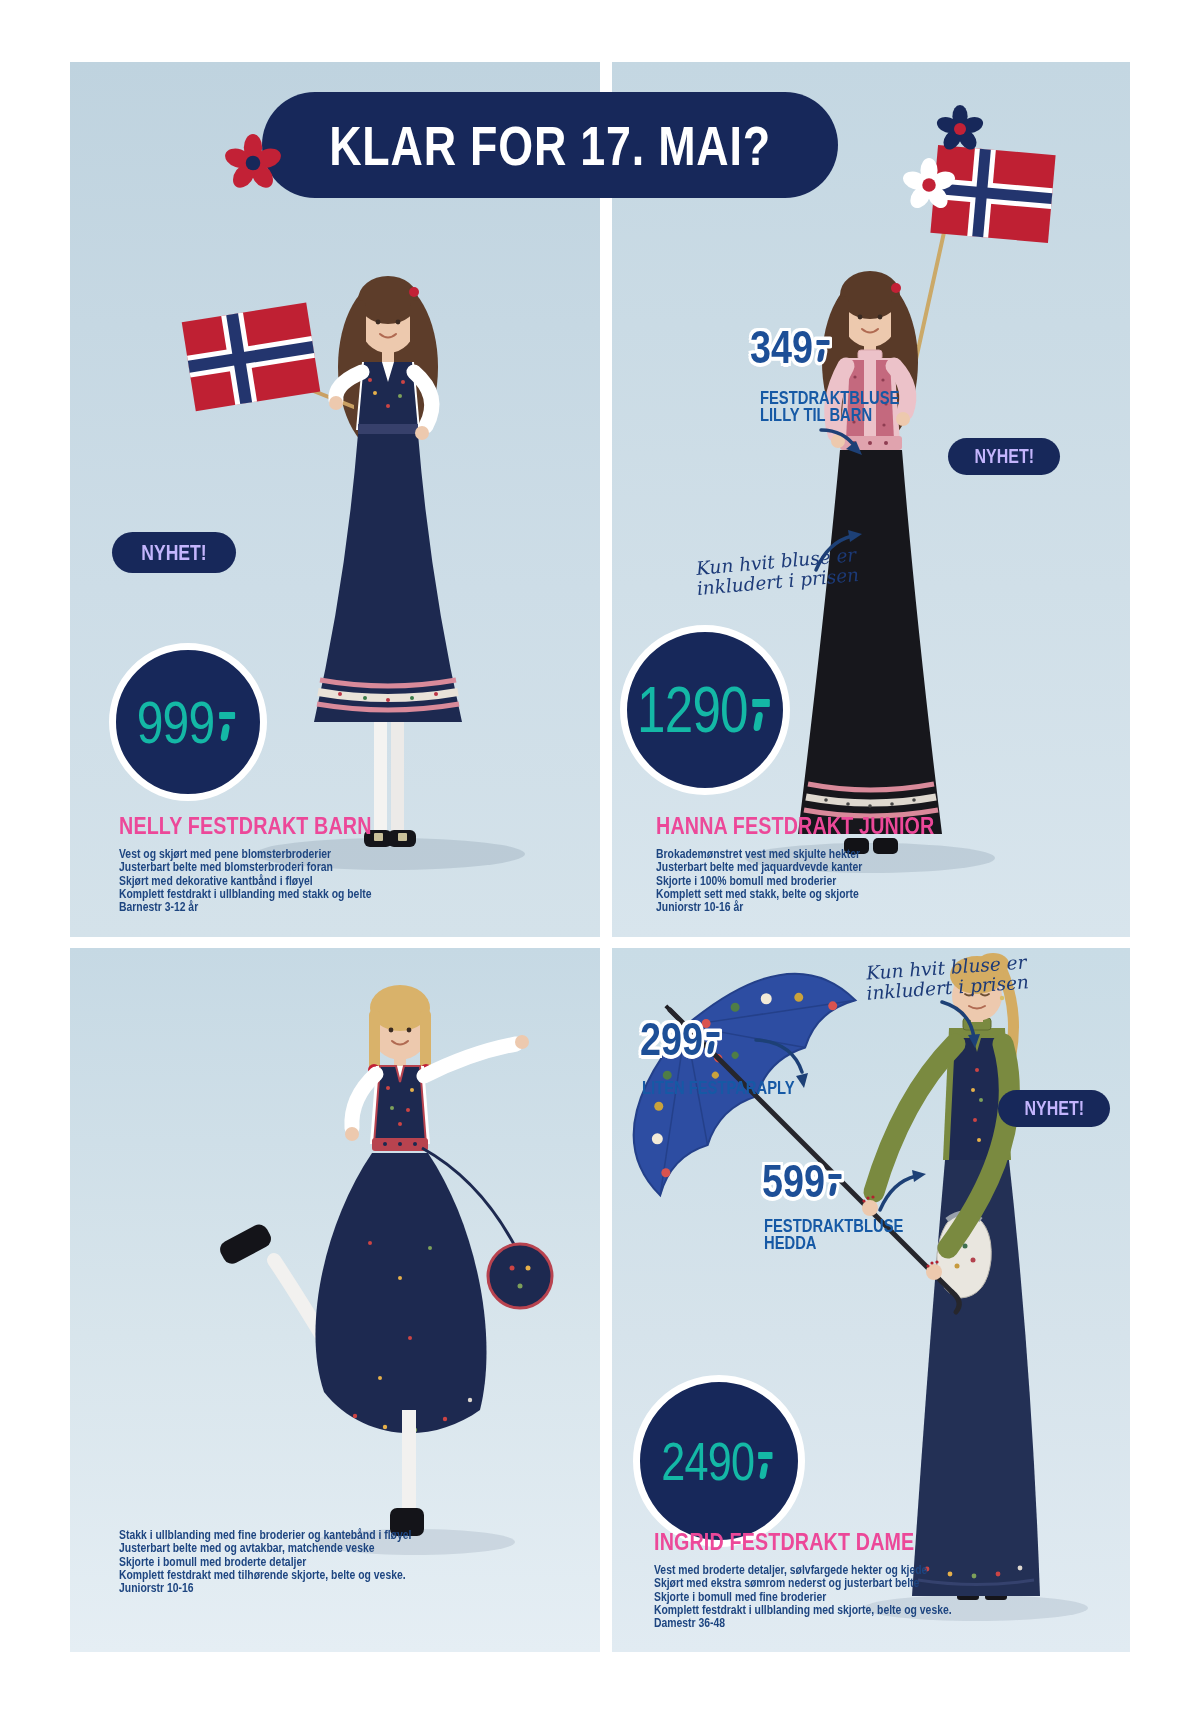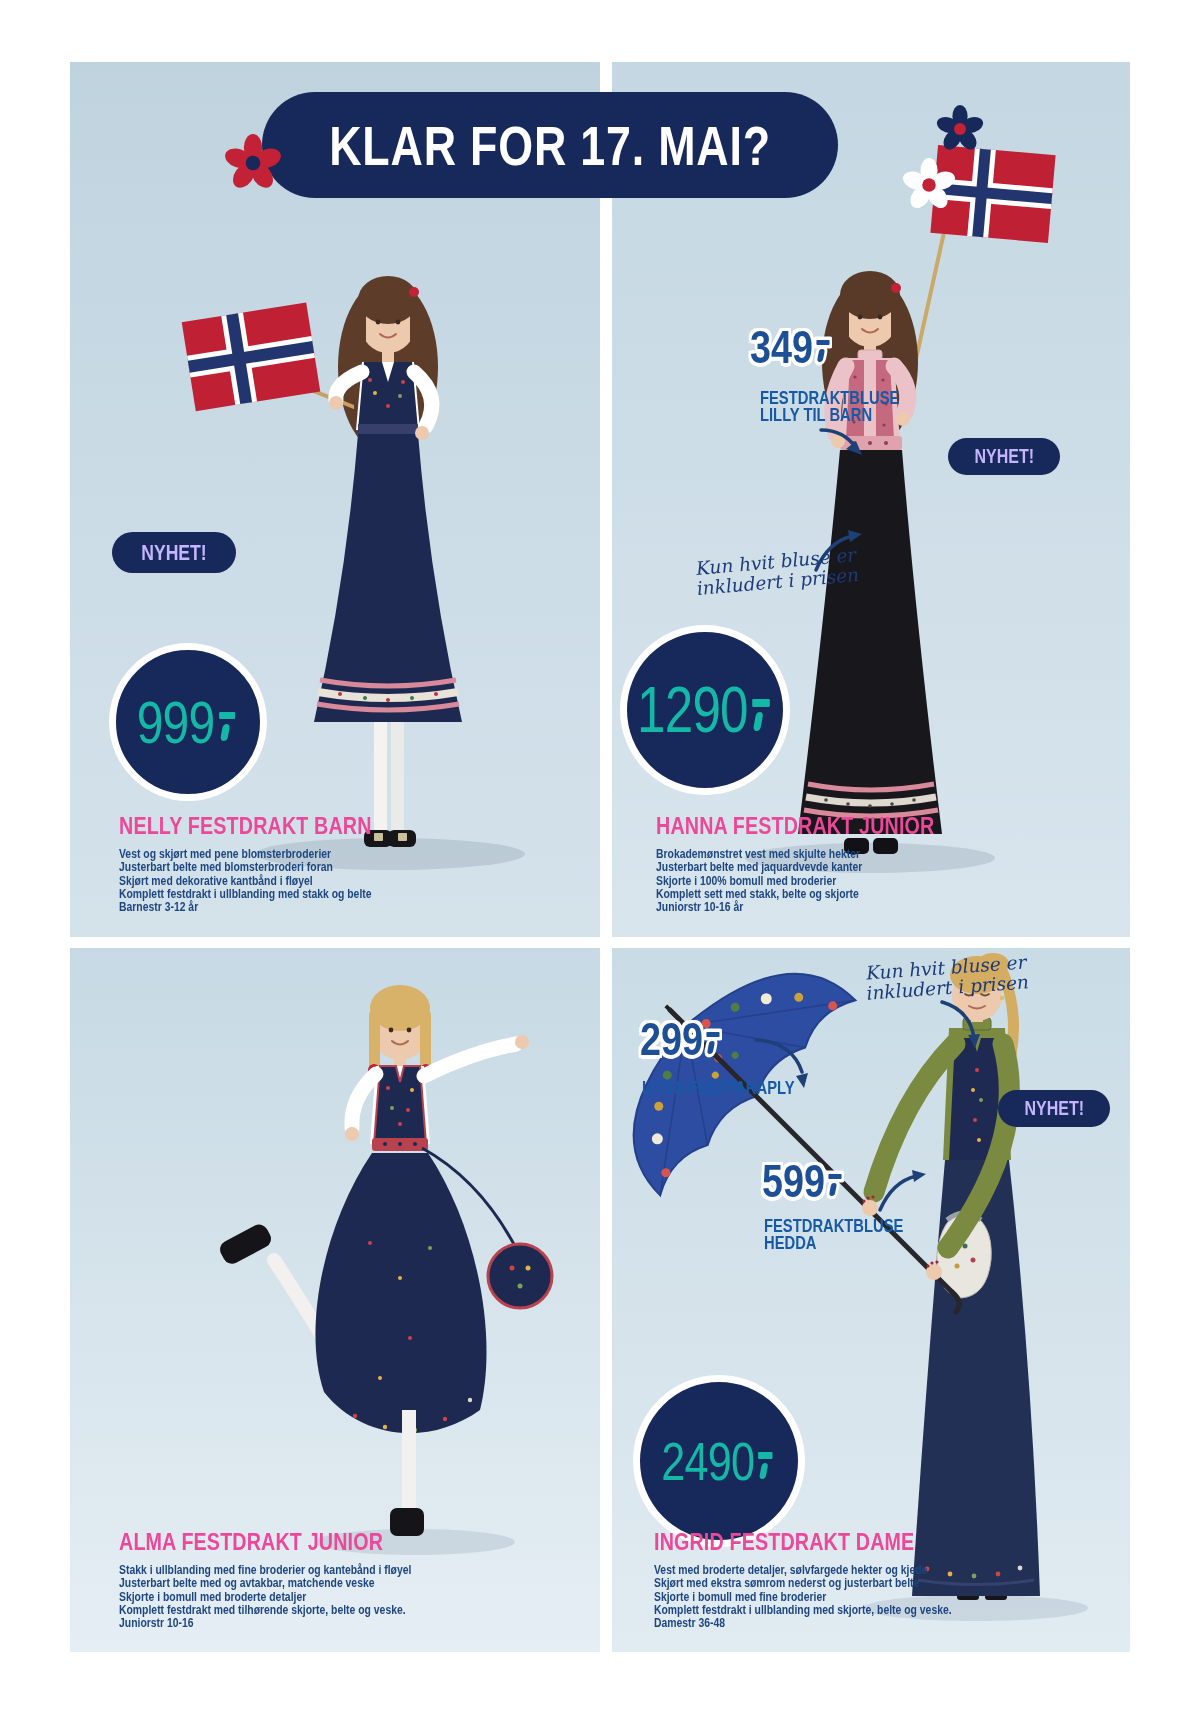--- a/index.html
+++ b/index.html
@@ -369,21 +369,20 @@
     <div class="prod-title"><span class="cond-l">HANNA FESTDRAKT JUNIOR</span></div>
     <div class="dl"><span class="cond-d">Brokademønstret vest med skjulte hekter</span></div>
     <div class="dl"><span class="cond-d">Justerbart belte med jaquardvevde kanter</span></div>
     <div class="dl"><span class="cond-d">Skjorte i 100% bomull med broderier</span></div>
     <div class="dl"><span class="cond-d">Komplett sett med stakk, belte og skjorte</span></div>
     <div class="dl"><span class="cond-d">Juniorstr 10-16 år</span></div>
   </div>
 
 
   <div class="prod" style="left:119px;top:1528px;width:400px">
-    <div class="prod-title"><span class="cond-l">ALMA FESTDRAKT JUNIOR</span></div>
     <div class="dl"><span class="cond-d">Stakk i ullblanding med fine broderier og kantebånd i fløyel</span></div>
     <div class="dl"><span class="cond-d">Justerbart belte med og avtakbar, matchende veske</span></div>
     <div class="dl"><span class="cond-d">Skjorte i bomull med broderte detaljer</span></div>
     <div class="dl"><span class="cond-d">Komplett festdrakt med tilhørende skjorte, belte og veske.</span></div>
     <div class="dl"><span class="cond-d">Juniorstr 10-16</span></div>
   </div>
 
   <div class="note" style="left:862px;top:958px;width:170px;transform:rotate(-4deg)">
     <div>Kun hvit bluse er</div>
     <div>inkludert i prisen</div>

